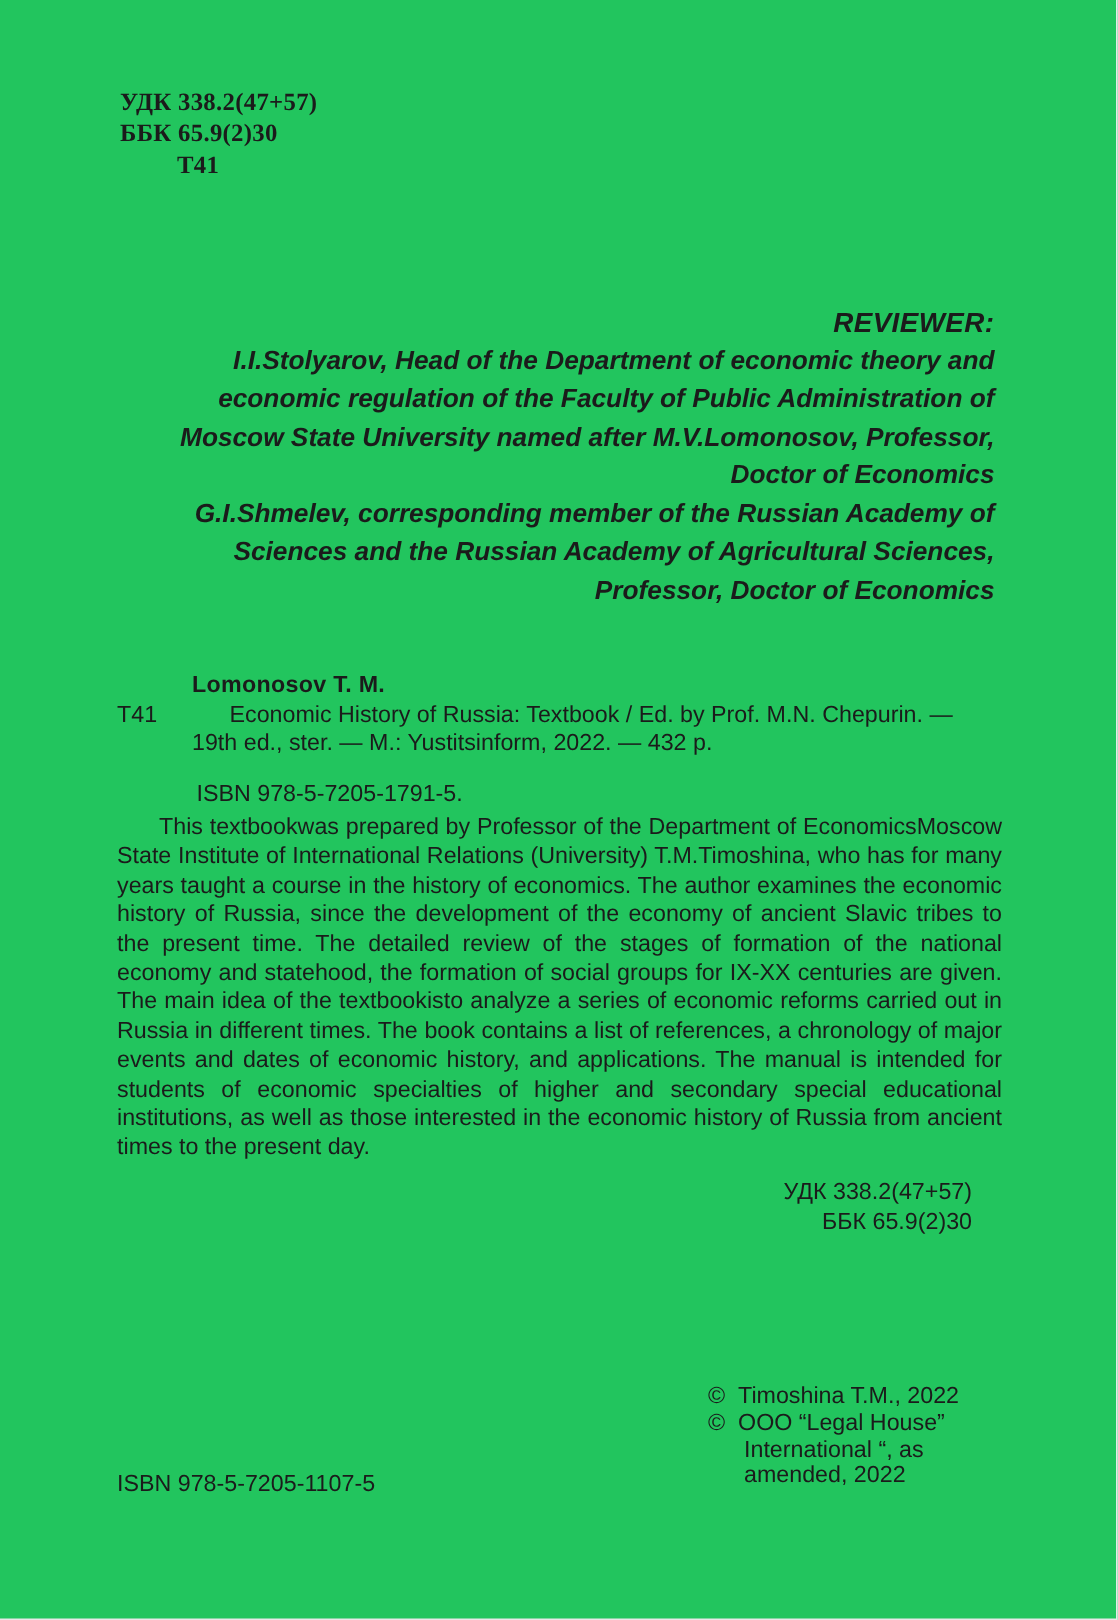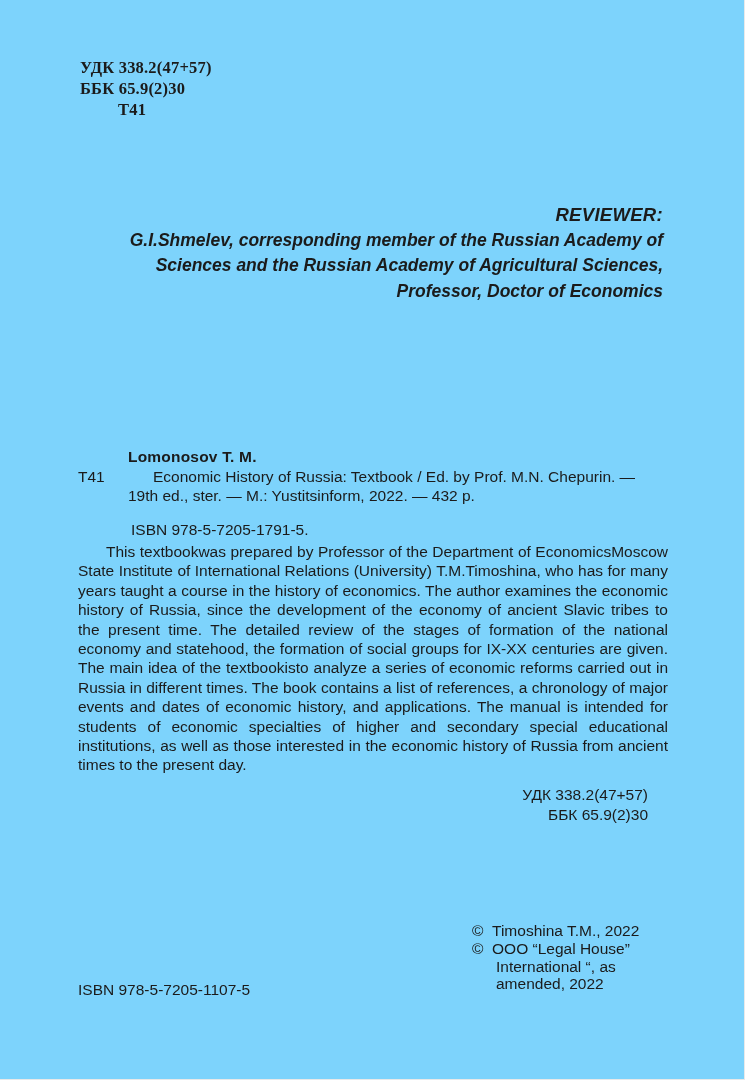--- a/index.html
+++ b/index.html
@@ -1,20 +1,20 @@
 <!DOCTYPE html>
 <html><head>
 <meta charset="utf-8">
 <style>
   * { margin:0; padding:0; box-sizing:border-box; }
   html, body { background:#ffffff; }
   .page {
     position:relative;
     width:745px; height:1080px;
-    background:#7dd3fc;
+    background:#22c55e;
     color:#1b1b1b;
     font-family:"Liberation Sans", sans-serif;
     overflow:hidden;
     border-right:1px solid #e9e9e9;
     border-bottom:1px solid #e9e9e9;
   }
   
   .top-codes {
     position:absolute; left:80px; top:57px;
     font-family:"Liberation Serif", serif;
@@ -67,20 +67,21 @@
 <div class="page">
 
   <div class="top-codes">
     <div>УДК 338.2(47+57)</div>
     <div>ББК 65.9(2)30</div>
     <div class="t41">Т41</div>
   </div>
 
   <div class="reviewer">
     <div class="reviewer-heading">REVIEWER:</div>
+    <div>I.I.Stolyarov, Head of the Department of economic theory and economic regulation of the Faculty of Public Administration of Moscow State University named after M.V.Lomonosov, Professor, Doctor of Economics</div>
     <div>G.I.Shmelev, corresponding member of the Russian Academy of Sciences and the Russian Academy of Agricultural Sciences, Professor, Doctor of Economics</div>
   </div>
 
   <div class="catalog">
     <div class="catalog-author">Lomonosov T. M.</div>
     <div class="catalog-entry-wrap">
       <span class="catalog-index">Т41</span>
       <div class="catalog-entry">Economic History of Russia: Textbook / Ed. by Prof. M.N. Chepurin. — 19th ed., ster. — M.: Yustitsinform, 2022. — 432 p.</div>
     </div>
     <div class="catalog-isbn">ISBN 978-5-7205-1791-5.</div>

